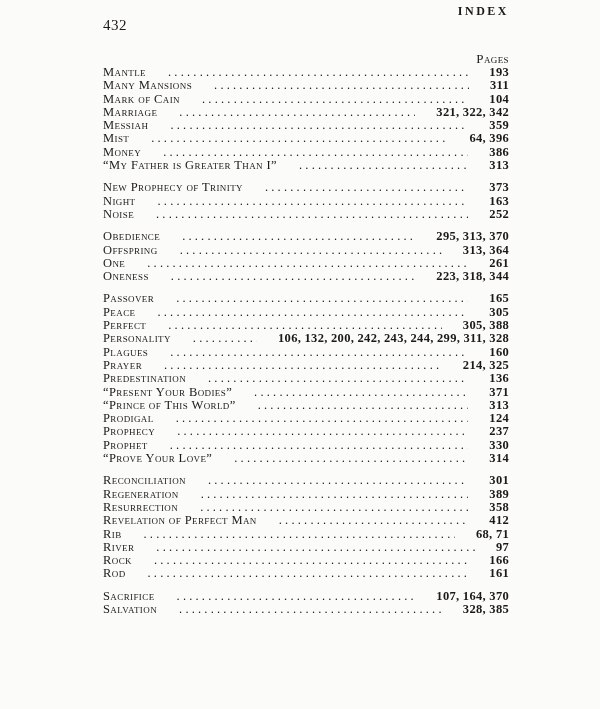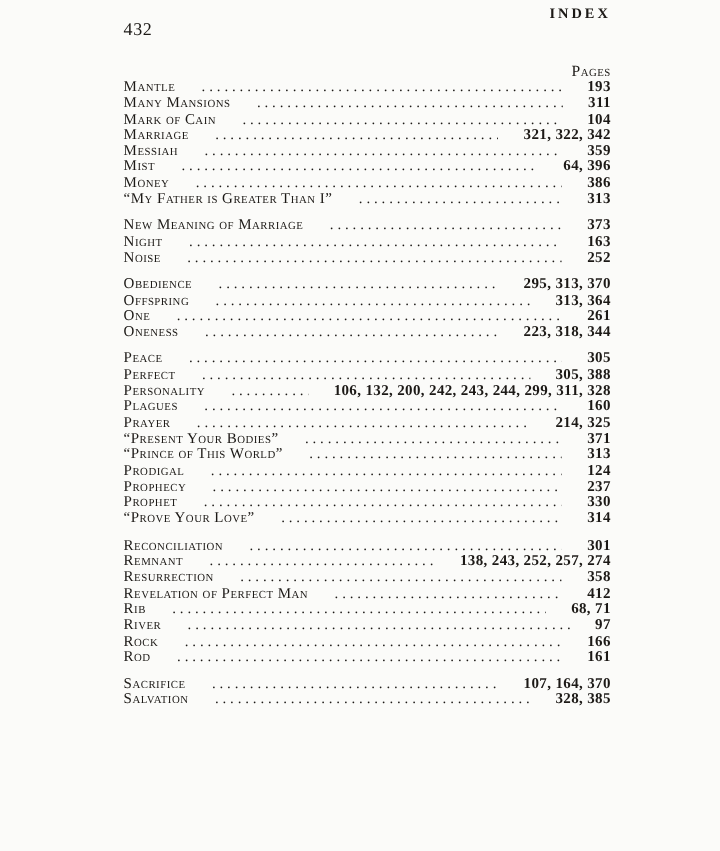--- a/index.html
+++ b/index.html
@@ -86,21 +86,21 @@
             <span class="pg">386</span>
           </div>
           <div class="entry">
             <span class="term">“My Father is Greater Than I”</span>
             <span class="dots"></span>
             <span class="pg">313</span>
           </div>
         </div>
         <div class="group">
           <div class="entry">
-            <span class="term">New Meaning of Marriage</span>
+            <span class="term">New Prophecy of Trinity</span>
             <span class="dots"></span>
             <span class="pg">373</span>
           </div>
           <div class="entry">
             <span class="term">Night</span>
             <span class="dots"></span>
             <span class="pg">163</span>
           </div>
           <div class="entry">
             <span class="term">Noise</span>
@@ -125,20 +125,25 @@
             <span class="pg">261</span>
           </div>
           <div class="entry">
             <span class="term">Oneness</span>
             <span class="dots"></span>
             <span class="pg">223, 318, 344</span>
           </div>
         </div>
         <div class="group">
           <div class="entry">
+            <span class="term">Passover</span>
+            <span class="dots"></span>
+            <span class="pg">165</span>
+          </div>
+          <div class="entry">
             <span class="term">Peace</span>
             <span class="dots"></span>
             <span class="pg">305</span>
           </div>
           <div class="entry">
             <span class="term">Perfect</span>
             <span class="dots"></span>
             <span class="pg">305, 388</span>
           </div>
           <div class="entry">
@@ -150,20 +155,25 @@
             <span class="term">Plagues</span>
             <span class="dots"></span>
             <span class="pg">160</span>
           </div>
           <div class="entry">
             <span class="term">Prayer</span>
             <span class="dots"></span>
             <span class="pg">214, 325</span>
           </div>
           <div class="entry">
+            <span class="term">Predestination</span>
+            <span class="dots"></span>
+            <span class="pg">136</span>
+          </div>
+          <div class="entry">
             <span class="term">“Present Your Bodies”</span>
             <span class="dots"></span>
             <span class="pg">371</span>
           </div>
           <div class="entry">
             <span class="term">“Prince of This World”</span>
             <span class="dots"></span>
             <span class="pg">313</span>
           </div>
           <div class="entry">
@@ -187,23 +197,23 @@
             <span class="pg">314</span>
           </div>
         </div>
         <div class="group">
           <div class="entry">
             <span class="term">Reconciliation</span>
             <span class="dots"></span>
             <span class="pg">301</span>
           </div>
           <div class="entry">
-            <span class="term">Remnant</span>
-            <span class="dots"></span>
-            <span class="pg">138, 243, 252, 257, 274</span>
+            <span class="term">Regeneration</span>
+            <span class="dots"></span>
+            <span class="pg">389</span>
           </div>
           <div class="entry">
             <span class="term">Resurrection</span>
             <span class="dots"></span>
             <span class="pg">358</span>
           </div>
           <div class="entry">
             <span class="term">Revelation of Perfect Man</span>
             <span class="dots"></span>
             <span class="pg">412</span>

